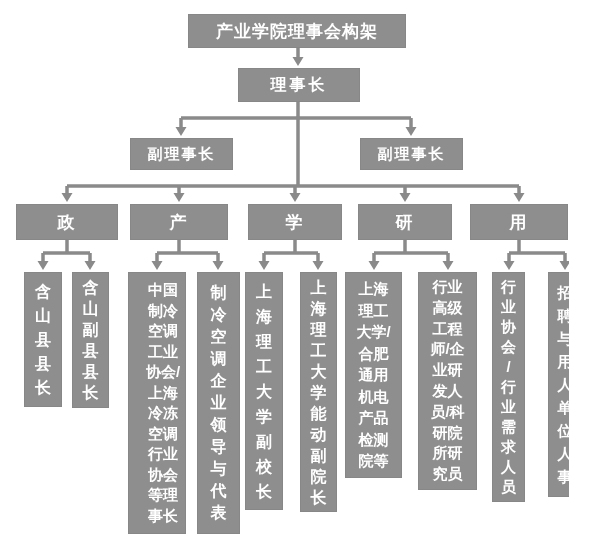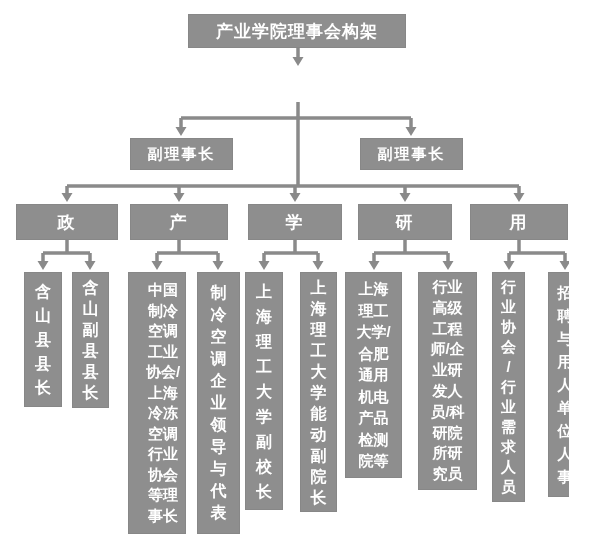--- a/index.html
+++ b/index.html
@@ -57,20 +57,21 @@
              M513.5 193 L524.5 193 L519 202 Z
              M37.5 261 L48.5 261 L43 270 Z   M84.5 261 L95.5 261 L90 270 Z
              M151.5 261 L162.5 261 L157 270 Z M212.5 261 L223.5 261 L218 270 Z
              M258.5 261 L269.5 261 L264 270 Z M312.5 261 L323.5 261 L318 270 Z
              M368.5 261 L379.5 261 L374 270 Z M442.5 261 L453.5 261 L448 270 Z
              M503.5 261 L514.5 261 L509 270 Z M559.5 261 L570.5 261 L565 270 Z" fill="#8a8a8a"></path>
   </svg>
 
   <div class="box hbox lvl1">产业学院理事会构架</div>
 
+  <div class="box hbox lvl2">理事长</div>
 
   <div class="box hbox vcL">副理事长</div>
   <div class="box hbox vcR">副理事长</div>
 
   <div class="box hbox grp g0">政</div>
   <div class="box hbox grp g1">产</div>
   <div class="box hbox grp g2">学</div>
   <div class="box hbox grp g3">研</div>
   <div class="box hbox grp g4">用</div>
 

